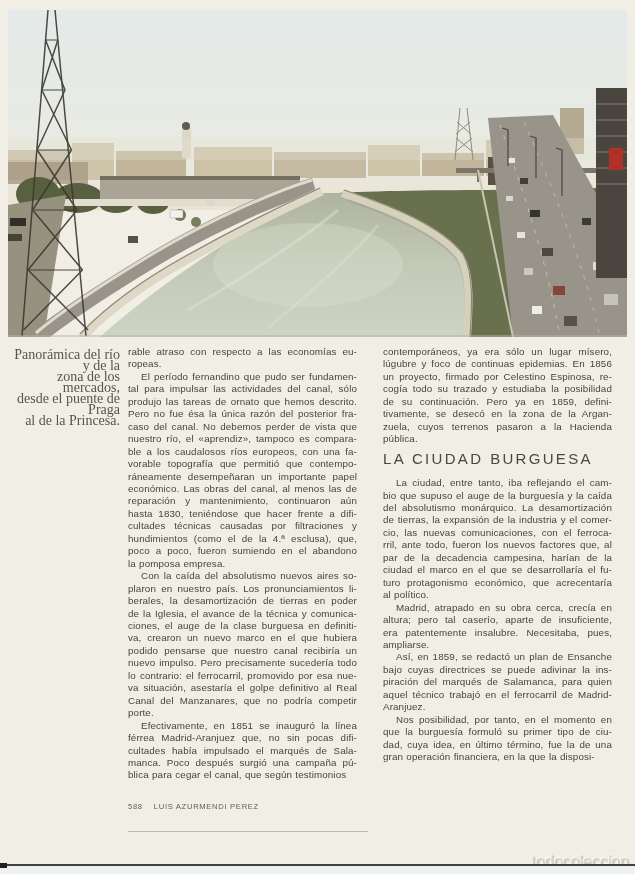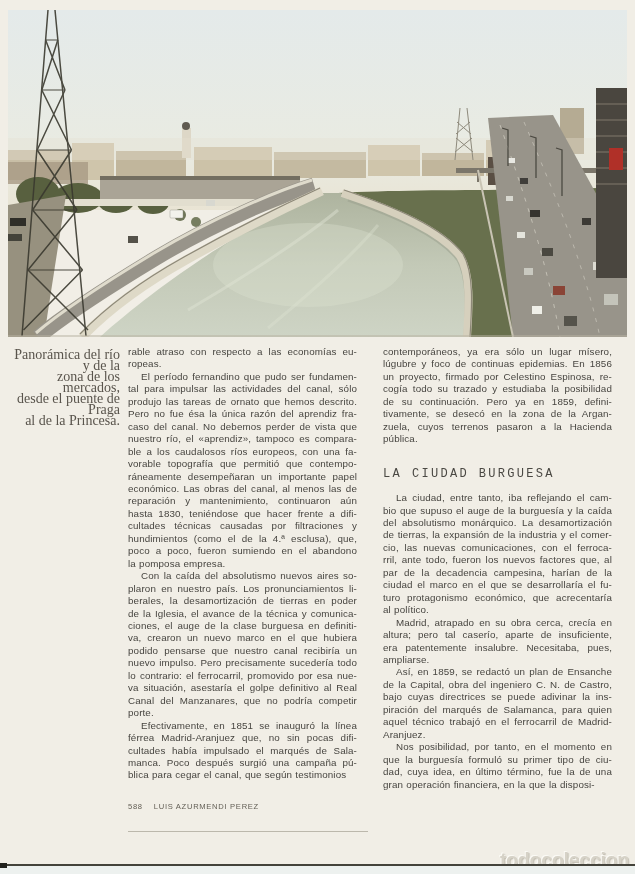--- a/index.html
+++ b/index.html
@@ -38,33 +38,33 @@
   .columns{
     position:absolute;left:128px;top:346px;width:484px;
     display:flex;gap:26px;
     color:var(--text);
   }
   .col{width:237px;font-size:9.8px;line-height:12.45px;letter-spacing:.12px;word-spacing:.4px;}
   .line{text-align:justify;text-align-last:justify;white-space:normal;}
   .line.last{text-align-last:left;}
   .line.first-indent{text-indent:13px;}
   .heading{
-    font-size:12px;letter-spacing:2.3px;margin:22px 0 12px 0;color:#4a4843;font-family:Liberation Mono, monospace;
+    font-size:15px;letter-spacing:2.3px;margin:7px 0 12px 0;color:#4a4843;
   }
   
   .footer{
     position:absolute;left:128px;top:802px;width:240px;
     font-size:7.6px;letter-spacing:.7px;color:var(--footer-text);
     display:flex;gap:11px;align-items:baseline;
     padding-bottom:20px;border-bottom:1px solid #bcb8ac;
   }
   
   .watermark{
     position:absolute;right:6px;bottom:2px;z-index:4;
-    font-size:20px;font-weight:bold;letter-spacing:-.5px;
+    font-size:17px;font-weight:normal;letter-spacing:-.5px;
     color:var(--watermark);
     text-shadow:-1px -1px 0 #fbfaf5, 1px 1px 1px #c3bfb3, 0 0 1px #ffffff;
   }
   
   .scan-strip{
     position:absolute;left:0;bottom:0;width:635px;height:8px;z-index:5;
     background:#edf1ef;border-top:2px solid var(--scan-edge);
   }
   .scan-nub{
     position:absolute;left:0;bottom:6px;width:7px;height:5px;background:#21211c;z-index:6;
@@ -218,21 +218,21 @@
   <div class="columns">
     <div class="col" id="col-left">
         <div class="para">
           <div class="line">rable atraso con respecto a las economías eu-</div>
           <div class="line last">ropeas.</div>
         </div>
         <div class="para">
           <div class="line first-indent">El período fernandino que pudo ser fundamen-</div>
           <div class="line">tal para impulsar las actividades del canal, sólo</div>
           <div class="line">produjo las tareas de ornato que hemos descrito.</div>
-          <div class="line">Pero no fue ésa la única razón del aprendiz fra-</div>
+          <div class="line">Pero no fue ésa la única razón del posterior fra-</div>
           <div class="line">caso del canal. No debemos perder de vista que</div>
           <div class="line">nuestro río, el «aprendiz», tampoco es compara-</div>
           <div class="line">ble a los caudalosos ríos europeos, con una fa-</div>
           <div class="line">vorable topografía que permitió que contempo-</div>
           <div class="line">ráneamente desempeñaran un importante papel</div>
           <div class="line">económico. Las obras del canal, al menos las de</div>
           <div class="line">reparación y mantenimiento, continuaron aún</div>
           <div class="line">hasta 1830, teniéndose que hacer frente a difi-</div>
           <div class="line">cultades técnicas causadas por filtraciones y</div>
           <div class="line">hundimientos (como el de la 4.ª esclusa), que,</div>
@@ -286,21 +286,20 @@
           <div class="line last">al político.</div>
         </div>
         <div class="para">
           <div class="line first-indent">Madrid, atrapado en su obra cerca, crecía en</div>
           <div class="line">altura; pero tal caserío, aparte de insuficiente,</div>
           <div class="line">era patentemente insalubre. Necesitaba, pues,</div>
           <div class="line last">ampliarse.</div>
         </div>
         <div class="para">
           <div class="line first-indent">Así, en 1859, se redactó un plan de Ensanche</div>
-          <div class="line">de la Capital, obra del ingeniero C. N. de Castro,</div>
           <div class="line">bajo cuyas directrices se puede adivinar la ins-</div>
           <div class="line">piración del marqués de Salamanca, para quien</div>
           <div class="line">aquel técnico trabajó en el ferrocarril de Madrid-</div>
           <div class="line last">Aranjuez.</div>
         </div>
         <div class="para">
           <div class="line first-indent">Nos posibilidad, por tanto, en el momento en</div>
           <div class="line">que la burguesía formuló su primer tipo de ciu-</div>
           <div class="line">dad, cuya idea, en último término, fue la de una</div>
           <div class="line last">gran operación financiera, en la que la disposi-</div>

